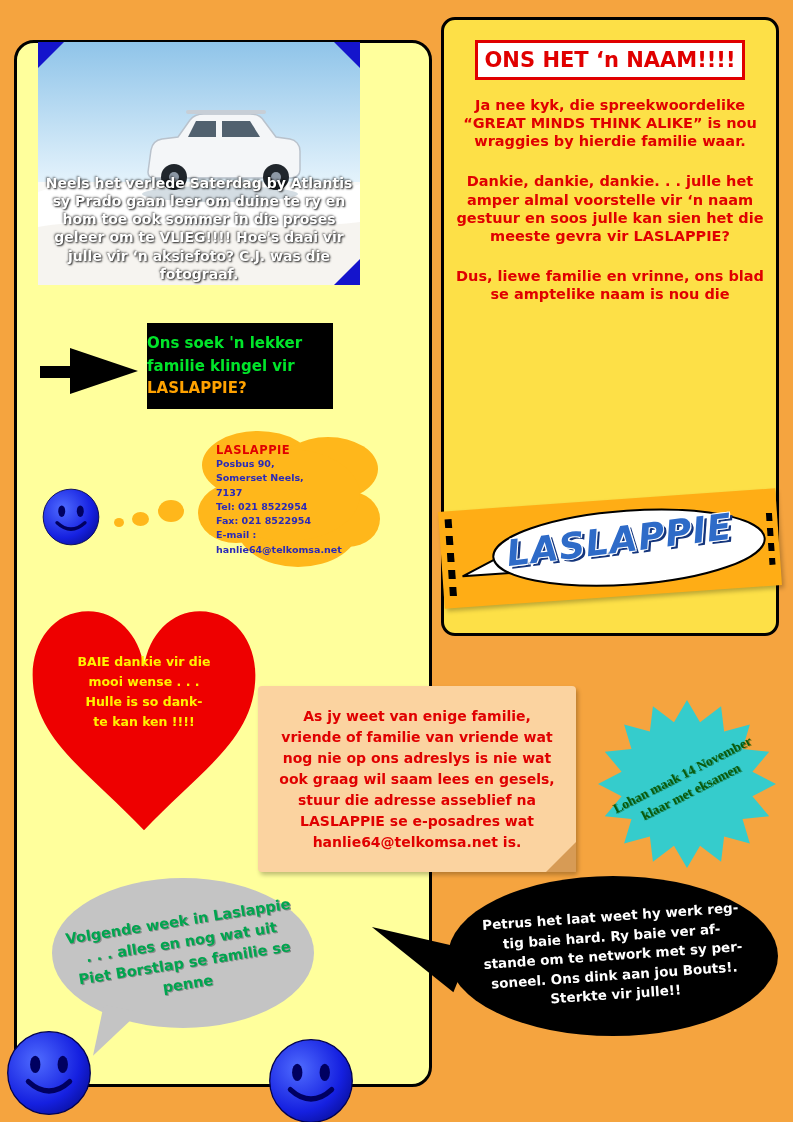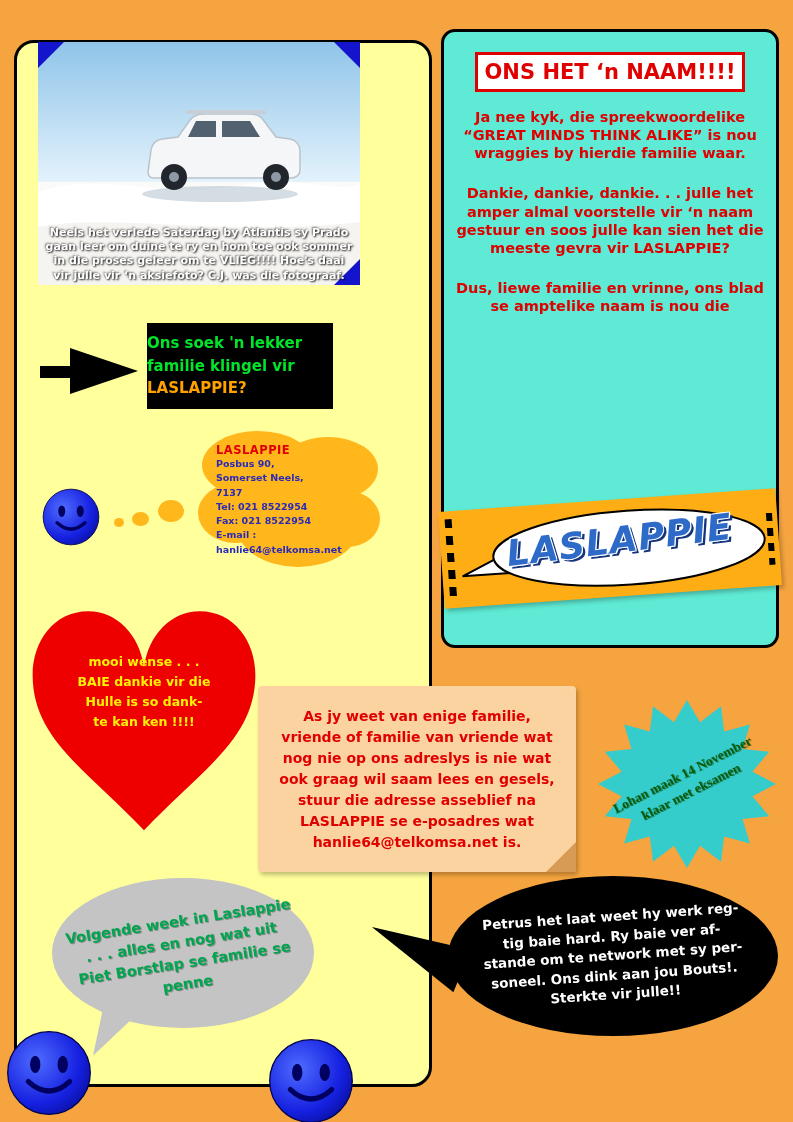--- a/index.html
+++ b/index.html
@@ -3,32 +3,32 @@
 <meta charset="utf-8">
 <style>
   html,body{margin:0;padding:0;background:#888;}
   .page{position:relative;width:793px;height:1122px;background:#F5A43F;overflow:hidden;
         font-family:"DejaVu Sans","Liberation Sans",sans-serif;margin:0 auto;}
 
   
   .panel-yellow{position:absolute;left:14px;top:40px;width:418px;height:1047px;
     background:#FFFF9C;border:3px solid #000;border-radius:20px;box-sizing:border-box;}
   .panel-pink{position:absolute;left:441px;top:17px;width:338px;height:619px;
-    background:#5eead4;border:3px solid #000;border-radius:14px;box-sizing:border-box;padding:0 12px;margin-top:12px;}
+    background:#fde047;border:3px solid #000;border-radius:14px;box-sizing:border-box;padding:0 12px;}
 
   .title-box{margin:20px auto 0;width:264px;background:#fff;border:3px solid #E00000;
     text-align:center;font-size:21px;font-weight:bold;color:#E00000;padding:5px 0;}
   .para{margin-top:22px;text-align:center;color:#E00000;font-weight:bold;font-size:14.5px;line-height:1.25;}
   .para-first{margin-top:16px;}
 
   
   .photo{position:absolute;left:38px;top:42px;width:322px;height:243px;background:#9CC9E9;}
   .photo svg{position:absolute;left:0;top:0;}
   .photo-caption{position:absolute;left:0;right:0;bottom:2px;text-align:center;color:#fff;
-    font-weight:bold;font-size:11px;line-height:1.3;padding:0 6px;
+    font-weight:bold;font-size:14px;line-height:1.3;padding:0 6px;
     text-shadow:1px 1px 2px rgba(0,0,0,.9),-1px -1px 2px rgba(0,0,0,.5);}
   .corner{position:absolute;width:0;height:0;}
   .corner.tl{left:0;top:0;border-top:26px solid #1414CC;border-right:26px solid transparent;}
   .corner.tr{right:0;top:0;border-top:26px solid #1414CC;border-left:26px solid transparent;}
   .corner.br{right:0;bottom:0;border-bottom:26px solid #1414CC;border-left:26px solid transparent;}
 
   
   .jingle{position:absolute;left:147px;top:323px;width:186px;height:86px;background:#000;
     color:#00E52A;font-weight:bold;font-size:15px;text-align:left;line-height:1.5;
     padding-top:9px;box-sizing:border-box;}
@@ -205,22 +205,22 @@
       <ellipse cx="66" cy="40" rx="6" ry="10" fill="#000060"></ellipse>
       <path d="M26,60 Q50,82 74,60" stroke="#000060" stroke-width="6" fill="none" stroke-linecap="round"></path>
     </svg>
   </div>
 
   <div class="heart">
     <svg width="232" height="242" viewBox="0 0 100 95" preserveAspectRatio="none">
       <path d="M50,28 C48,15 38,6 26,6 C11,6 2,18 2,31 C2,56 25,68 50,92 C75,68 98,56 98,31 C98,18 89,6 74,6 C62,6 52,15 50,28 Z" fill="#EE0000"></path>
     </svg>
     <div class="heart-text">
+      <div>BAIE dankie vir die</div>
       <div>mooi wense . . .</div>
-      <div>BAIE dankie vir die</div>
       <div>Hulle is so dank-</div>
       <div>te kan ken !!!!</div>
     </div>
   </div>
 
   <div class="note">
     <span>As jy weet van enige familie, vriende of familie van vriende wat nog nie op ons adreslys is nie wat ook graag wil saam lees en gesels, stuur die adresse asseblief na LASLAPPIE se e-posadres wat hanlie64@telkomsa.net is.</span>
     <div class="note-fold"></div>
   </div>
 

